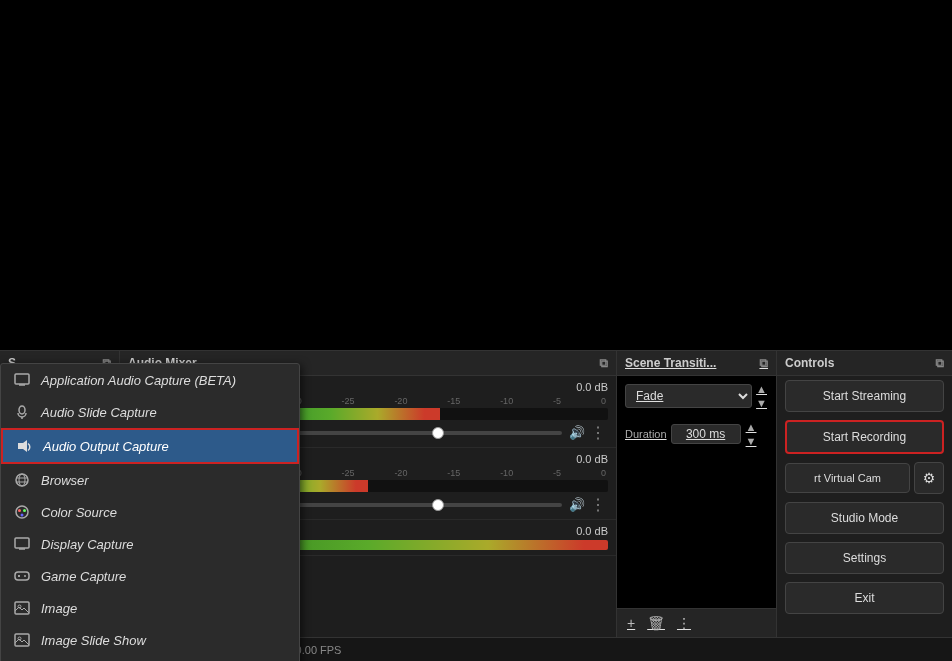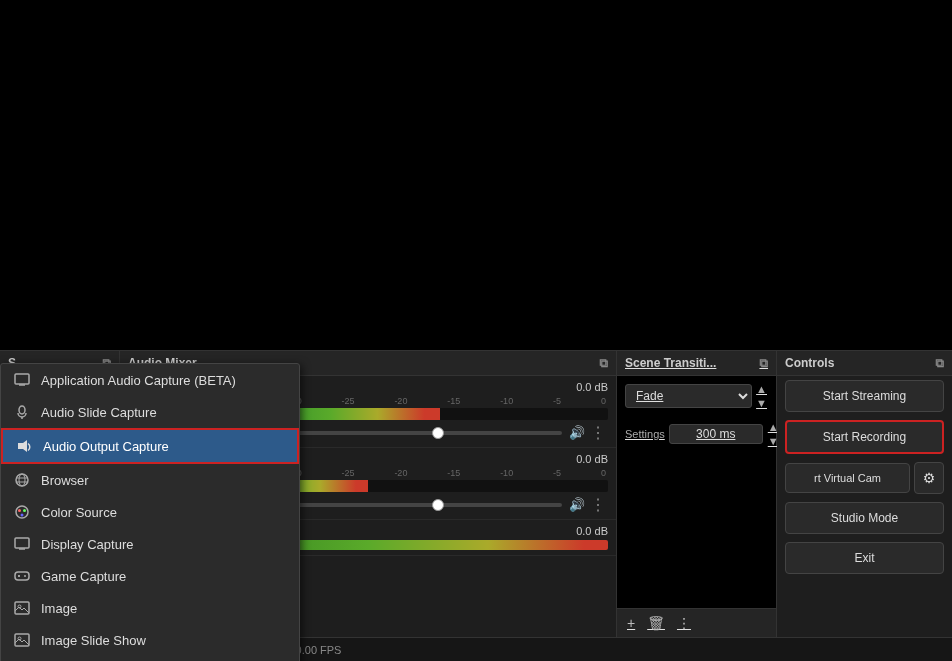--- a/index.html
+++ b/index.html
@@ -196,21 +196,21 @@
       font-size: 11px;
       color: #aaa;
     }
     .duration-input {
       background: #2a2a2a;
       border: 1px solid #444;
       color: #ddd;
       padding: 2px 6px;
       border-radius: 3px;
       font-size: 12px;
-      width: 94px;
+      width: 70px;
       text-align: center;
     }
     .transition-toolbar {
       display: flex;
       align-items: center;
       padding: 4px 6px;
       background: #252525;
       border-top: 1px solid #333;
       gap: 4px;
       margin-top: auto;
@@ -298,20 +298,21 @@
       box-shadow: 2px 2px 8px rgba(0,0,0,0.6);
     }
     .dropdown-item {
       display: flex;
       align-items: center;
       padding: 7px 12px;
       cursor: pointer;
       gap: 10px;
       font-size: 13px;
       color: #ddd;
+      font-style: italic;
     }
     .dropdown-item.selected {
       background: #2d5a8a;
       color: #fff;
     }
     .dropdown-item.highlighted {
       border: 2px solid #cc2222;
     }
     .dropdown-item-icon {
       width: 18px;
@@ -466,21 +467,21 @@
           <option>Fade</option>
           <option>Cut</option>
           <option>Swipe</option>
         </select>
         <span class="spin-col">
           <button class="spin-btn">▲</button>
           <button class="spin-btn">▼</button>
         </span>
       </div>
       <div class="transition-duration-row">
-        <span class="duration-label">Settings</span>
+        <span class="duration-label">Duration</span>
         <input class="duration-input" type="text" value="300 ms" style="">
         <span class="spin-col">
           <button class="spin-btn">▲</button>
           <button class="spin-btn">▼</button>
         </span>
       </div>
       <div class="transition-toolbar">
         <button class="toolbar-btn">+</button>
         <button class="toolbar-btn">🗑</button>
         <button class="toolbar-btn">⋮</button>
@@ -492,20 +493,21 @@
         <span>Controls</span>
         <span class="panel-header-icon">⧉</span>
       </div>
       <button class="controls-btn start-streaming">Start Streaming</button>
       <button class="controls-btn start-recording">Start Recording</button>
       <div class="controls-btn-row">
         <button class="controls-btn" style="font-size:11px;">rt Virtual Cam</button>
         <button class="controls-gear">⚙</button>
       </div>
       <button class="controls-btn">Studio Mode</button>
+      <button class="controls-btn">Settings</button>
       <button class="controls-btn">Exit</button>
     </div>
 
   </div>
 
   <div class="status-bar">
     <div class="status-item">
       <span>📶</span>
     </div>
     <div class="status-item">

